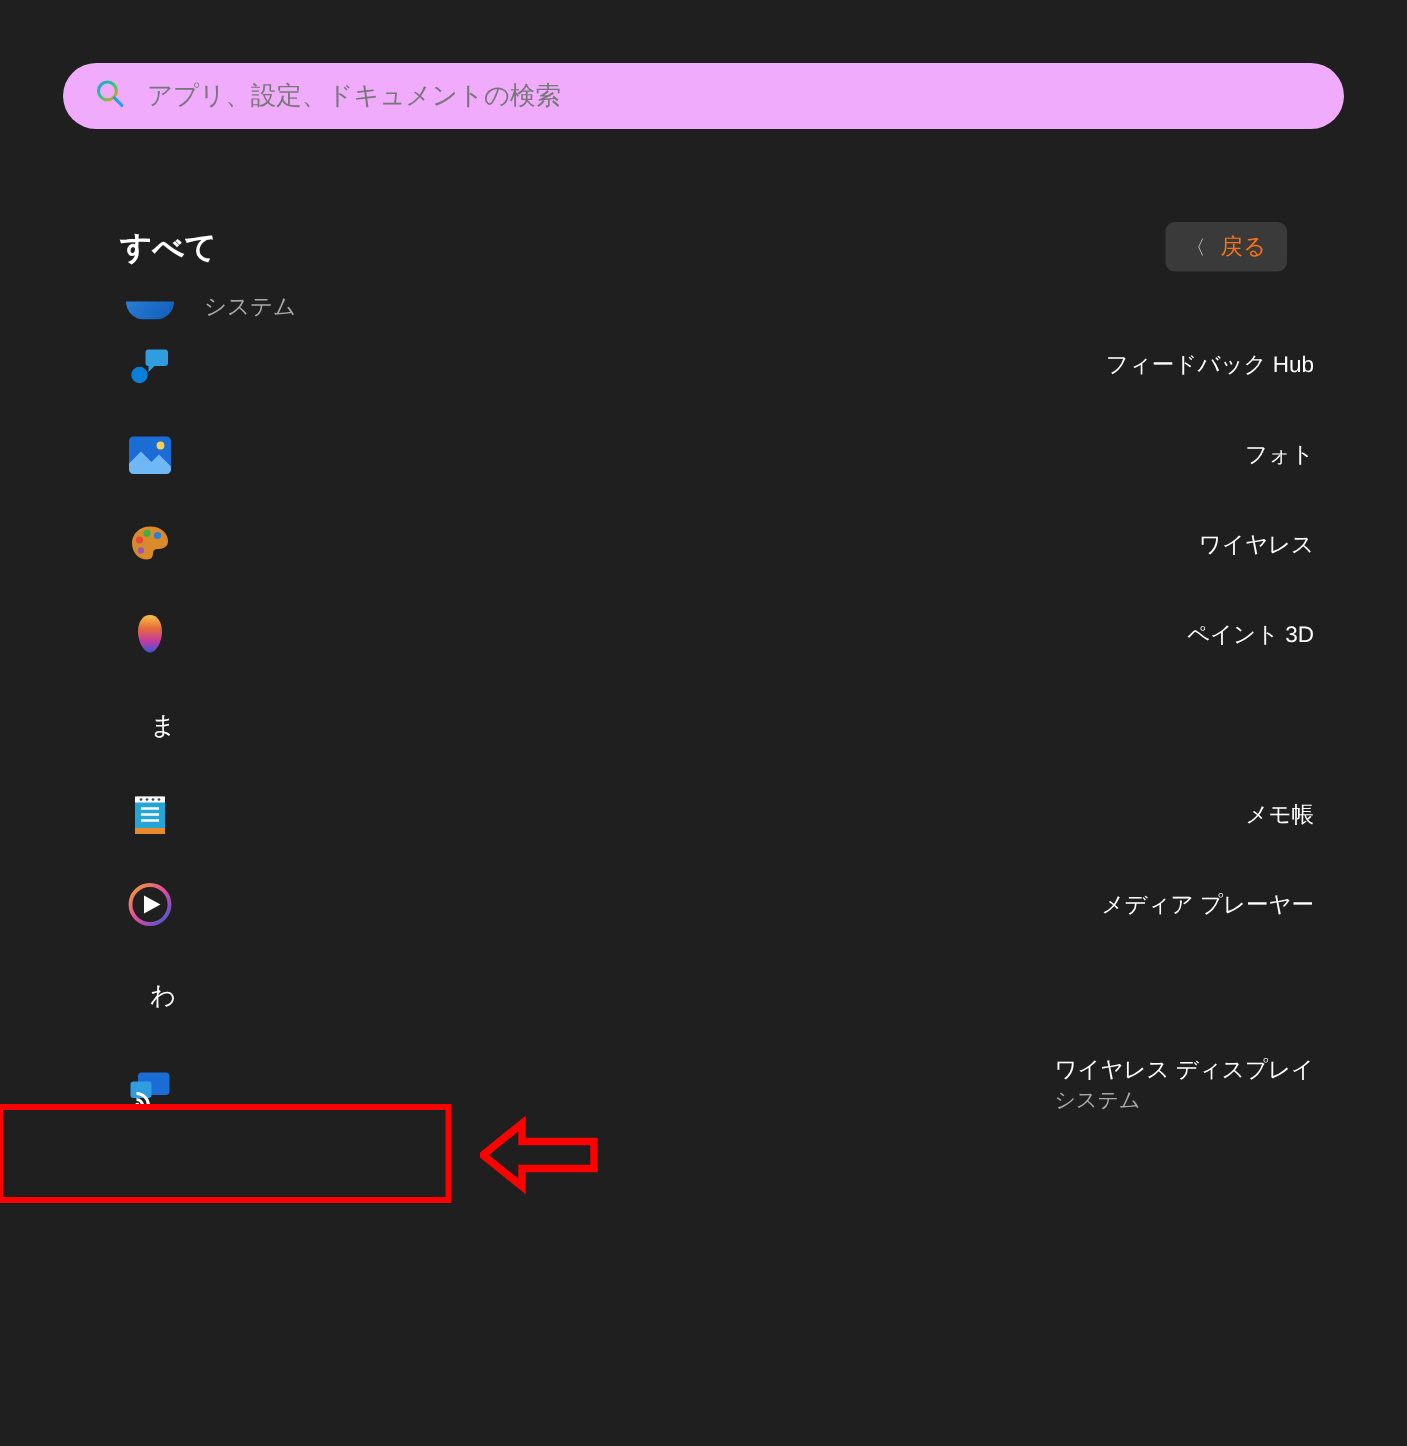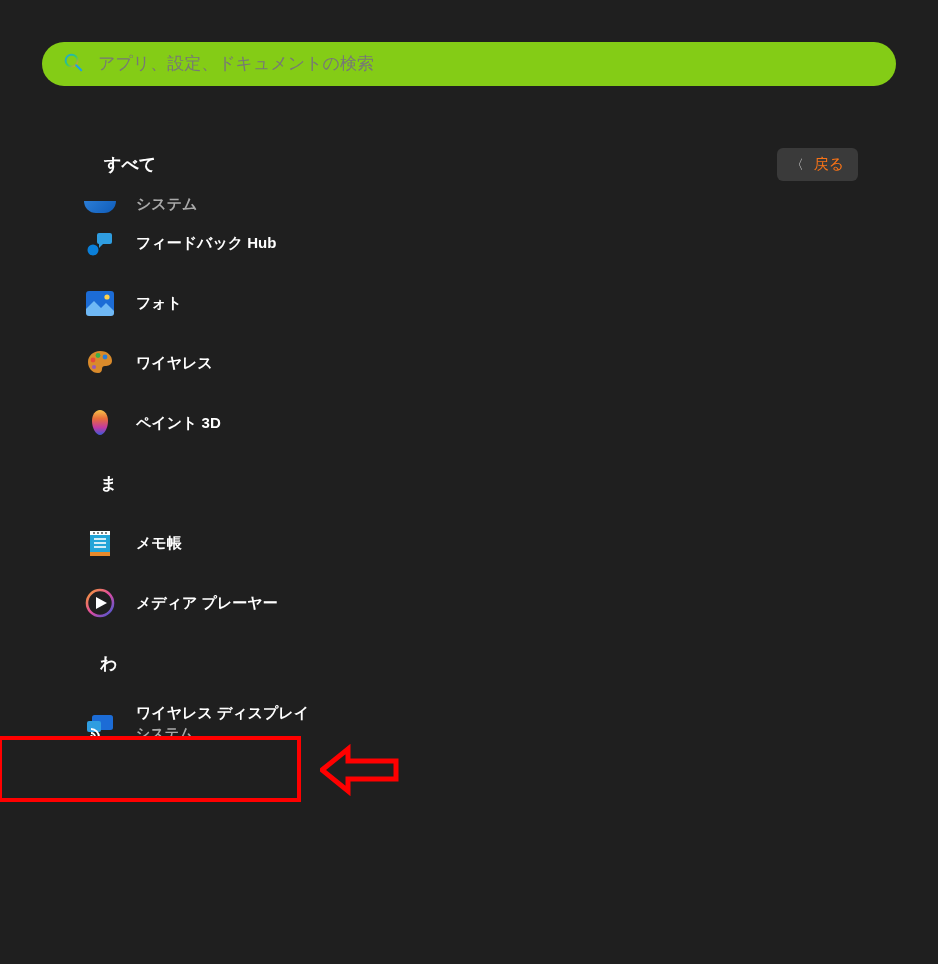--- a/index.html
+++ b/index.html
@@ -15,21 +15,21 @@
       color: #ffffff;
       overflow: hidden;
       position: relative;
     }
     .search-container {
       padding: 42px 42px 0 42px;
     }
     .search-box {
       width: 100%;
       height: 44px;
-      background-color: #84cc16;
+      background-color: #f0abfc;
       border-radius: 22px;
       display: flex;
       align-items: center;
       padding: 0 20px;
     }
     .search-icon svg {
       width: 22px;
       height: 22px;
     }
     .search-input {
@@ -44,24 +44,23 @@
     .search-input::placeholder {
       color: #777;
     }
     .header-row {
       display: flex;
       justify-content: space-between;
       align-items: center;
       padding: 62px 80px 0 80px;
     }
     .heading {
-      font-size: 17px;
+      font-size: 21px;
       font-weight: 600;
       color: #ffffff;
-      margin-left: 24px;
     }
     .back-button {
       display: flex;
       align-items: center;
       background-color: #3a3a3a;
       border-radius: 6px;
       padding: 7px 14px;
       cursor: pointer;
       gap: 10px;
     }
@@ -69,21 +68,20 @@
       font-size: 13px;
       color: #ccc;
     }
     .back-button .label {
       font-size: 15px;
       color: #f97316;
     }
     .app-list {
       padding: 14px 62px 0 62px;
       position: relative;
-      font-weight: bold;
     }
     .cutoff-item {
       display: flex;
       align-items: center;
       height: 18px;
       padding-left: 20px;
       overflow: hidden;
     }
     .cutoff-icon {
       width: 36px;
@@ -104,20 +102,21 @@
       font-size: 15px;
       color: #a8a8a8;
     }
     .app-item {
       display: flex;
       align-items: center;
       height: 60px;
       padding-left: 20px;
       cursor: pointer;
       position: relative;
+      justify-content: space-between;
     }
     .app-icon {
       width: 36px;
       height: 36px;
       display: flex;
       align-items: center;
       justify-content: center;
       flex-shrink: 0;
     }
     .app-labels {

